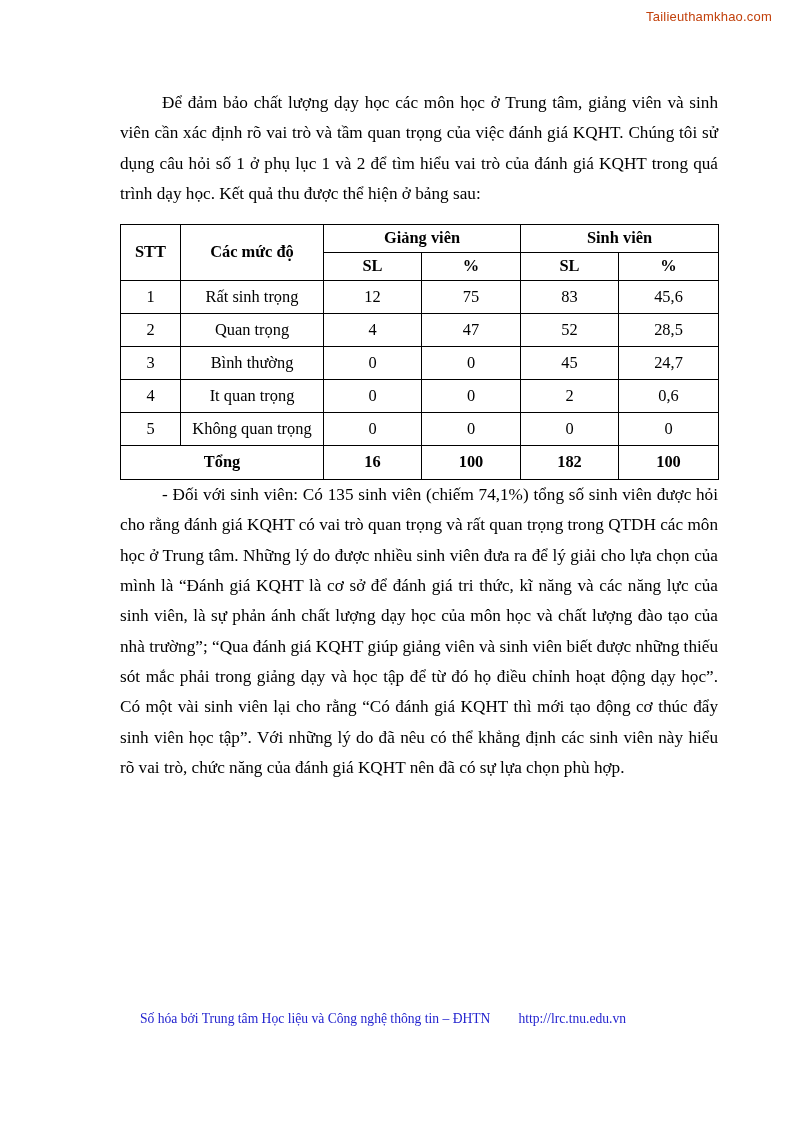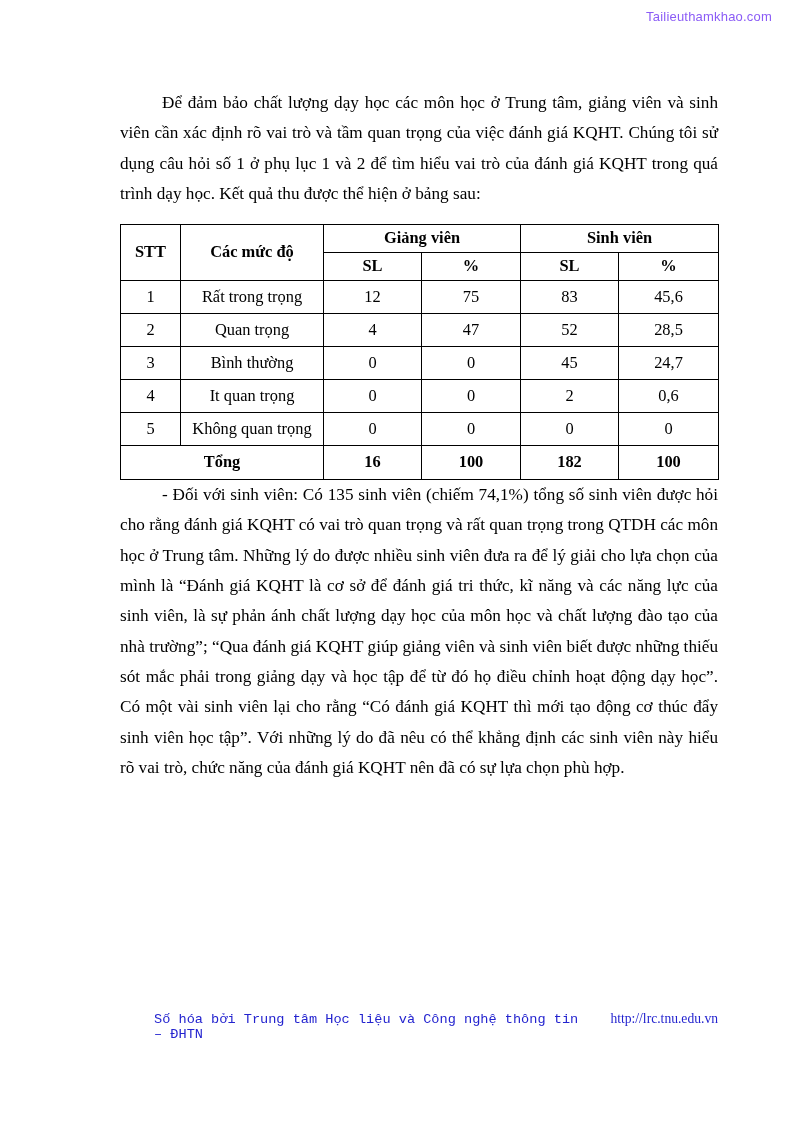--- a/index.html
+++ b/index.html
@@ -18,21 +18,21 @@
   }
 
   
   .watermark {
     position: absolute;
     top: 9px;
     right: 22px;
     font-family: "Liberation Sans", sans-serif;
     font-size: 13px;
     letter-spacing: 0.2px;
-    color: #8b5cf6;
+    color: #c2410c;
     user-select: none;
   }
 
   
   .content {
     position: absolute;
     left: 120px;
     top: 88px;
     width: 598px;
   }
@@ -110,22 +110,21 @@
     left: 120px;
     top: 1011px;
     width: 598px;
     color: #2323cf;
     font-size: 13.6px;
     font-family: "Liberation Serif", "DejaVu Serif", serif;
     display: flex;
     align-items: baseline;
   }
   .footer .f-left {
-    margin-left: 34px;
-    font-family: Liberation Mono, monospace;
+    margin-left: 20px;
   }
   .footer .f-right {
     margin-left: 28px;
   }
 </style>
 </head>
 <body>
 
 <div class="page">
 
@@ -156,21 +155,21 @@
         <tr>
           <th>SL</th>
           <th>%</th>
           <th>SL</th>
           <th>%</th>
         </tr>
       </thead>
       <tbody>
         <tr>
           <td>1</td>
-          <td class="level-name">Rất trong trọng</td>
+          <td class="level-name">Rất sinh trọng</td>
           <td>12</td>
           <td>75</td>
           <td>83</td>
           <td>45,6</td>
         </tr>
         <tr>
           <td>2</td>
           <td class="level-name">Quan trọng</td>
           <td>4</td>
           <td>47</td>

